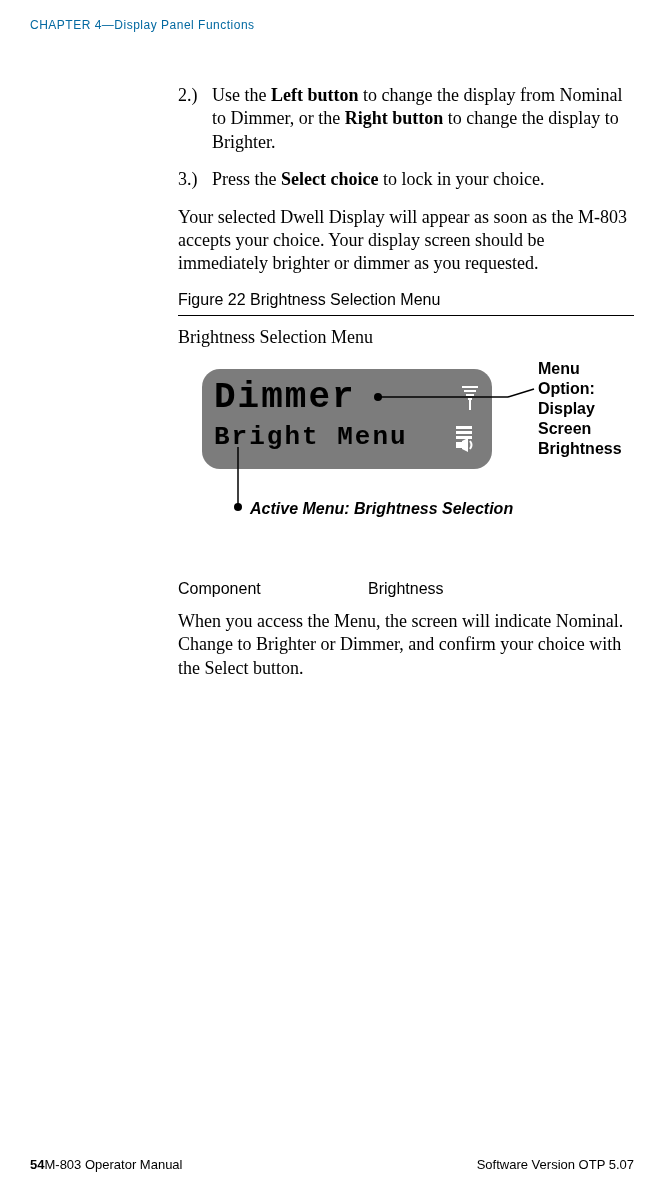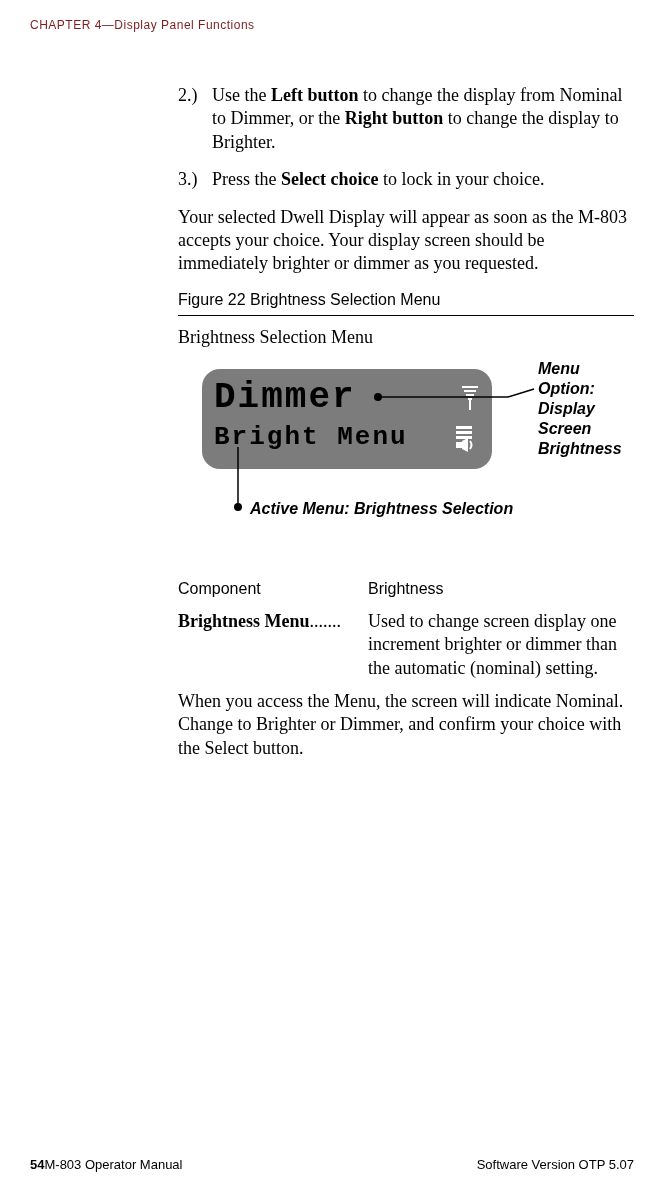--- a/index.html
+++ b/index.html
@@ -13,21 +13,21 @@
     width: 664px;
     height: 1196px;
     position: relative;
     box-sizing: border-box;
     padding: 18px 30px 30px 30px;
   }
   .header {
     font-family: Arial, Helvetica, sans-serif;
     font-size: 12px;
     letter-spacing: 0.5px;
-    color: #7f1d1d;
+    color: #0369a1;
   }
   .content {
     margin-left: 148px;
     margin-right: 0;
     margin-top: 52px;
     font-size: 18px;
     line-height: 1.3;
   }
   .num-para {
     display: flex;
@@ -108,21 +108,20 @@
     width: 24px;
     height: 28px;
   }
   .annot-right {
     position: absolute;
     left: 360px;
     top: 0;
     width: 120px;
     font-family: Verdana, Arial, sans-serif;
     font-weight: bold;
-    font-style: italic;
     font-size: 16px;
     line-height: 1.25;
   }
   .annot-bottom {
     position: absolute;
     left: 72px;
     top: 140px;
     font-family: Verdana, Arial, sans-serif;
     font-weight: bold;
     font-style: italic;
@@ -257,26 +256,20 @@
 
       <div class="annot-bottom">Active Menu: Brightness Selection</div>
     </div>
 
     <div class="comp-table">
       <div class="comp-head">
         <div class="col1">Component</div>
         <div class="col2">Brightness</div>
       </div>
 
-      <div class="comp-row">
-        <div class="col1">
-          <b>Brightness Menu</b><span class="dots">.......</span>
-        </div>
-        <div class="col2">Used to change screen display one increment brighter or dimmer than the automatic (nominal) setting.</div>
-      </div>
 
       <div class="comp-row">
         <div class="col2">When you access the Menu, the screen will indicate Nominal. Change to Brighter or Dimmer, and confirm your choice with the Select button.</div>
       </div>
     </div>
 
   </div>
 
   <div class="footer">
     <div class="left">

